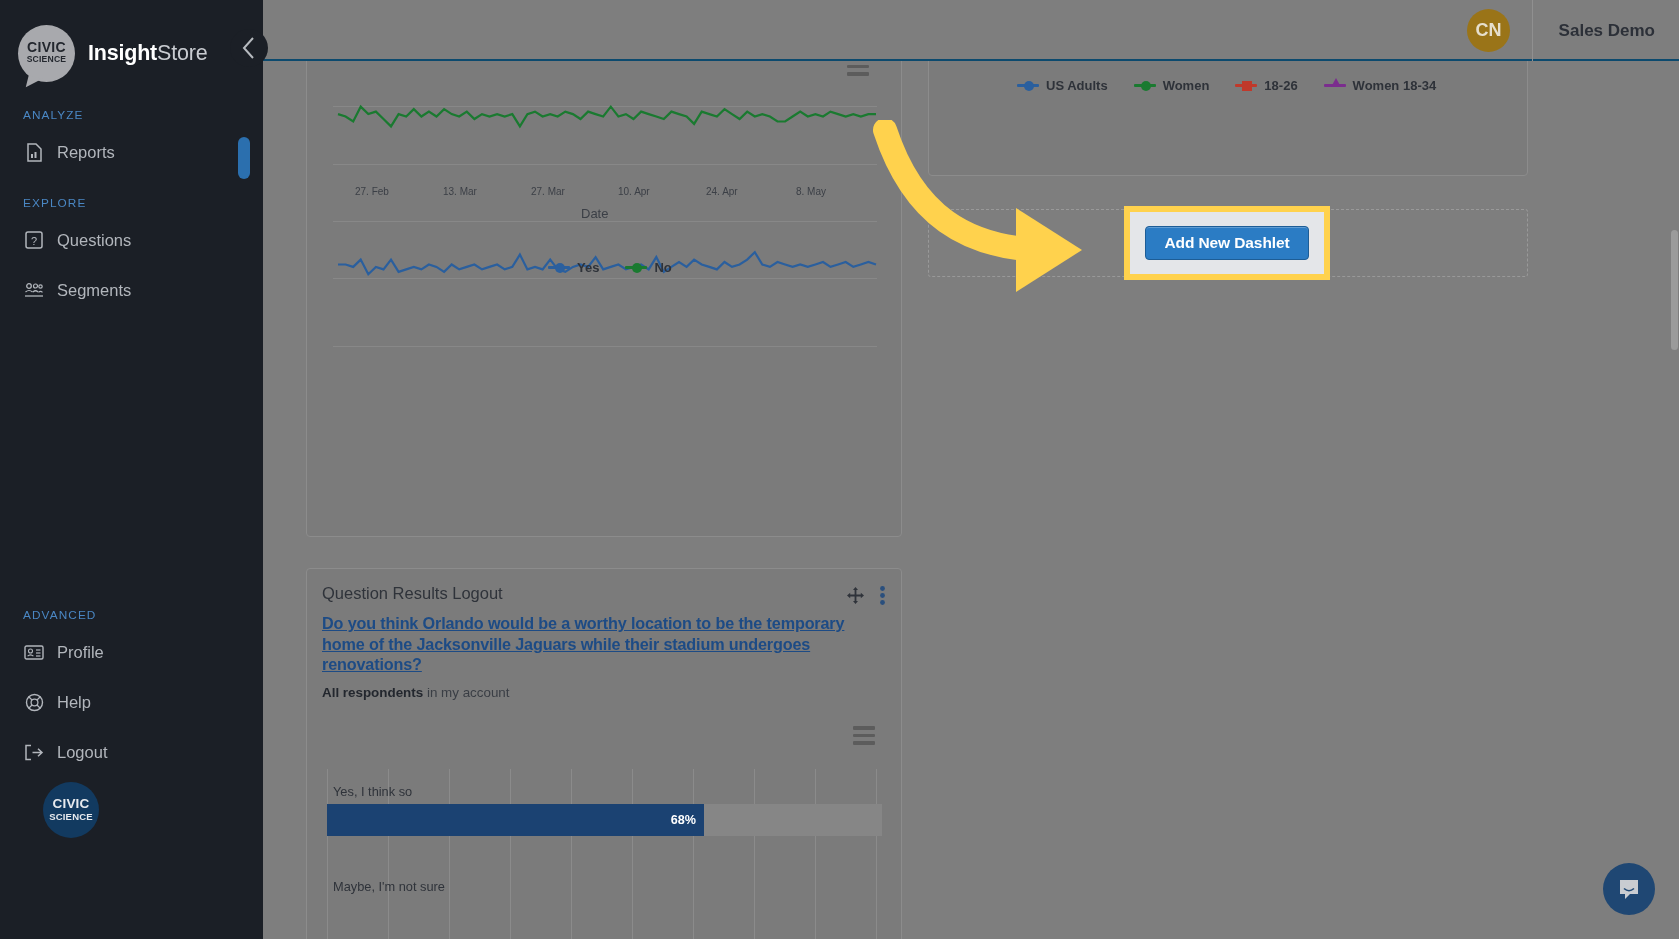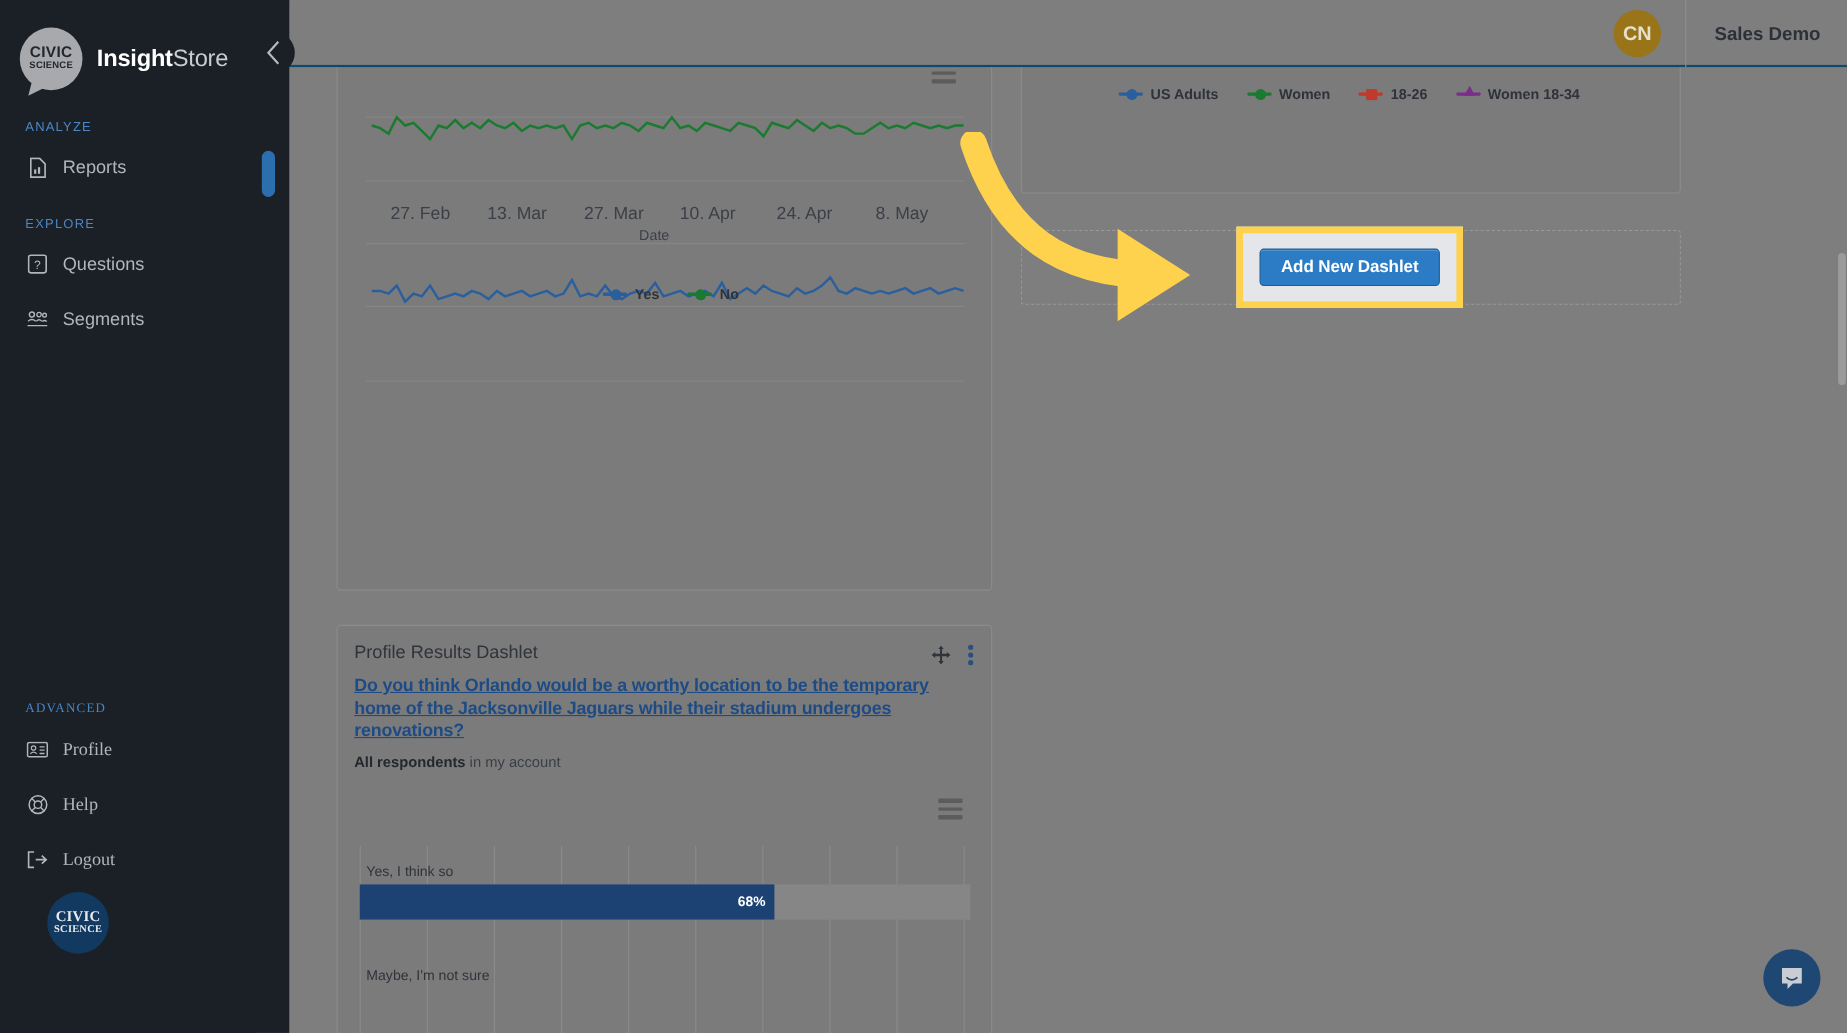--- a/index.html
+++ b/index.html
@@ -45,21 +45,21 @@
 
   .active-pill {
     position:absolute; left:238px; top:137px; width:12px; height:42px;
     background:#2b6fae; border-radius:7px; z-index:45;
   }
   .collapse-btn {
     position:absolute; left:230px; top:29px; width:38px; height:38px;
     border-radius:50%; background:#1b1f26;
     display:flex; align-items:center; justify-content:center; z-index:46; cursor:pointer;
   }
-  .sidebar-bottom { position:absolute; left:0; top:636px; width:263px;font-family:Liberation Serif, serif; }
+  .sidebar-bottom { position:absolute; left:0; top:608px; width:263px; }
   .civic-badge {
     width:56px; height:56px; border-radius:50%; background:#123a60;
     margin:10px 0 0 43px; display:flex; flex-direction:column;
     align-items:center; justify-content:center; color:#e7eaee;
   }
   .cb-1 { font-size:13.5px; font-weight:bold; line-height:12px; letter-spacing:.2px; }
   .cb-2 { font-size:9.5px; font-weight:bold; line-height:13px; letter-spacing:.2px; }
 
   
   .header {
@@ -90,21 +90,21 @@
   .panel-left-chart { left:306px; top:-120px; width:596px; height:657px; }
   .panel-right-chart { left:928px; top:-120px; width:600px; height:296px; }
   .panel-qr { left:306px; top:568px; width:596px; height:420px; }
 
   .menu-burger { position:absolute; display:flex; flex-direction:column; gap:4px; cursor:pointer; }
   .menu-burger i { display:block; width:22px; height:3.5px; background:#5c5c5c; border-radius:1px; }
 
   
   .plot { position:absolute; }
   .gridline { position:absolute; height:1px; background:#888888; }
-  .axis-label { position:absolute; font-size:16px; color:#3b3f46; }
+  .axis-label { position:absolute; font-size:10px; color:#3b3f46; }
   .axis-title { position:absolute; font-size:13px; color:#3b3f46; }
 
   .chart-legend { position:absolute; display:flex; align-items:center; gap:26px; }
   .lg-item { display:flex; align-items:center; gap:7px; font-size:13px; font-weight:bold; color:#2e3239; }
   .lg-line { position:relative; width:22px; height:3px; border-radius:1px; }
   .lg-mark { position:absolute; left:7px; top:-3.5px; width:10px; height:10px; }
   .lg-mark.circ { border-radius:50%; }
   .lg-mark.tri { width:0;height:0;border-left:5px solid transparent;border-right:5px solid transparent; }
 
   
@@ -234,21 +234,21 @@
   <div class="dropzone"></div>
   <div class="highlight-box"></div>
   <div class="add-btn">Add New Dashlet</div>
 
   <svg class="arrow-svg" width="250" height="180" viewBox="0 0 250 180">
     <path d="M 25 10 C 52 92, 104 132, 196 130" stroke="#ffd24d" stroke-width="24" fill="none" stroke-linecap="round"></path>
     <path d="M 156 88 L 222 130 L 156 172 Z" fill="#ffd24d"></path>
   </svg>
 
   <div class="panel panel-qr">
-    <div class="dashlet-title" style="left:15px; top:15px;">Profile Results Dashlet</div>
+    <div class="dashlet-title" style="left:15px; top:15px;">Question Results Logout</div>
 
     <div class="dl-icons" style="left:540px; top:17px;">
       <span class="dl-icon">
         <svg width="17" height="17" viewBox="0 0 17 17">
           <path d="M8.5 0 L11 3 H9.4 V7.4 H13.8 V5.8 L17 8.5 L13.8 11.2 V9.6 H9.4 V14 H11 L8.5 17 L6 14 H7.6 V9.6 H3.2 V11.2 L0 8.5 L3.2 5.8 V7.4 H7.6 V3 H6 Z" fill="#2f333a"></path>
         </svg>
       </span>
       <span class="dl-icon">
         <svg width="5" height="19" viewBox="0 0 5 19">
           <circle cx="2.5" cy="2.5" r="2.4" fill="#2a4f7d"></circle>

